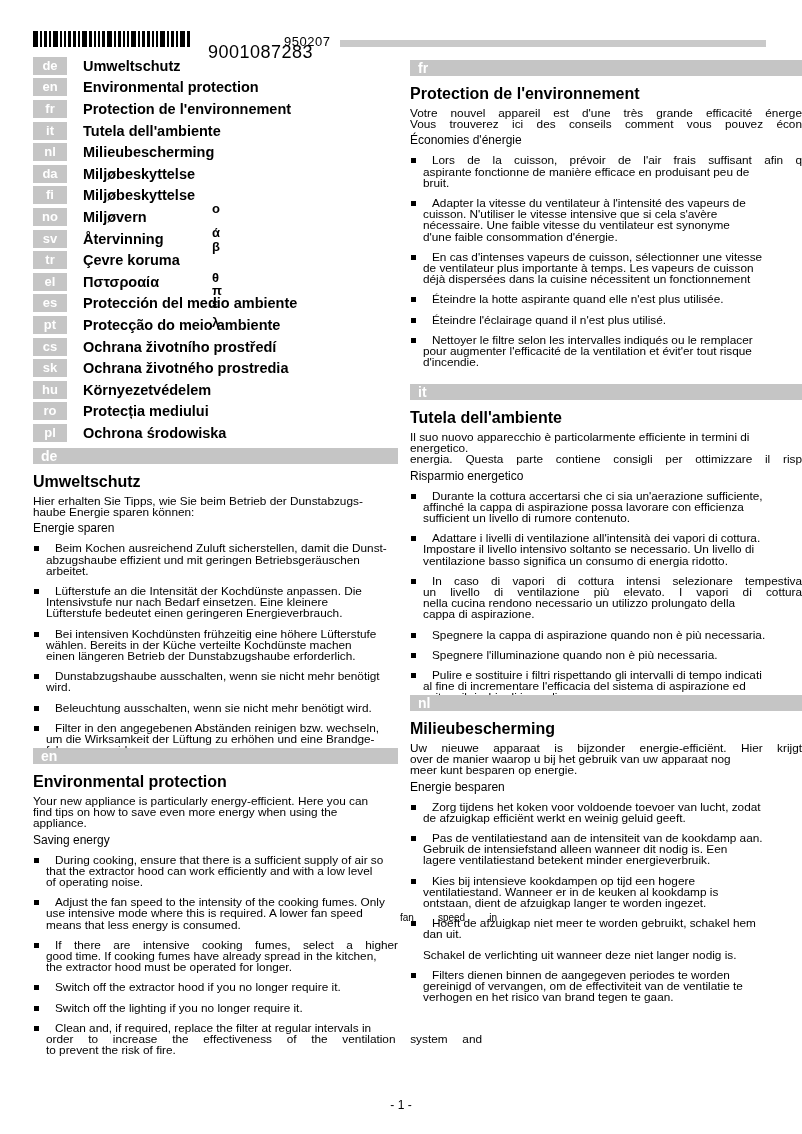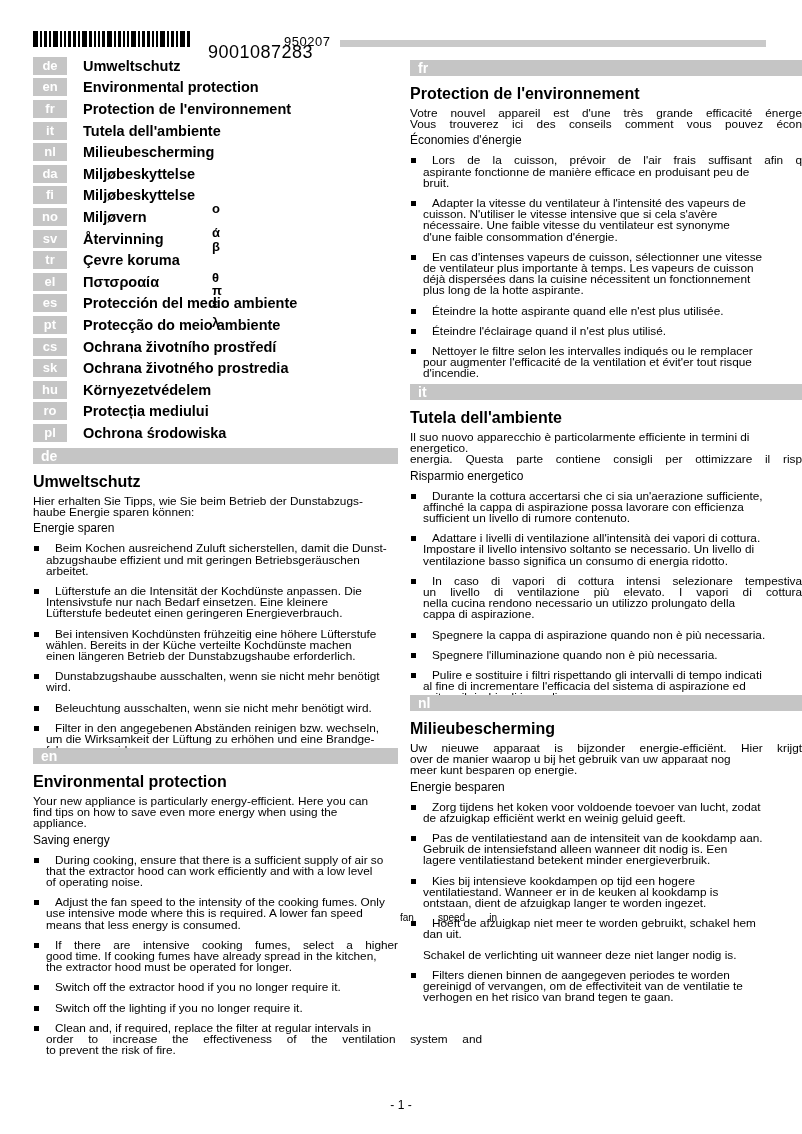--- a/index.html
+++ b/index.html
@@ -275,21 +275,20 @@
             <span class="ln b-first">Adapter la vitesse du ventilateur à l'intensité des vapeurs de</span>
             <span class="ln">cuisson. N'utiliser le vitesse intensive que si cela s'avère</span>
             <span class="ln">nécessaire. Une faible vitesse du ventilateur est synonyme</span>
             <span class="ln">d'une faible consommation d'énergie.</span>
           </div>
           <div class="bullet">
             <span class="marker"></span>
             <span class="ln b-first">En cas d'intenses vapeurs de cuisson, sélectionner une vitesse</span>
             <span class="ln">de ventilateur plus importante à temps. Les vapeurs de cuisson</span>
             <span class="ln">déjà dispersées dans la cuisine nécessitent un fonctionnement</span>
-            <span class="ln">plus long de la hotte aspirante.</span>
           </div>
           <div class="bullet">
             <span class="marker"></span>
             <span class="ln b-first">Éteindre la hotte aspirante quand elle n'est plus utilisée.</span>
           </div>
           <div class="bullet">
             <span class="marker"></span>
             <span class="ln b-first">Éteindre l'éclairage quand il n'est plus utilisé.</span>
           </div>
           <div class="bullet">

